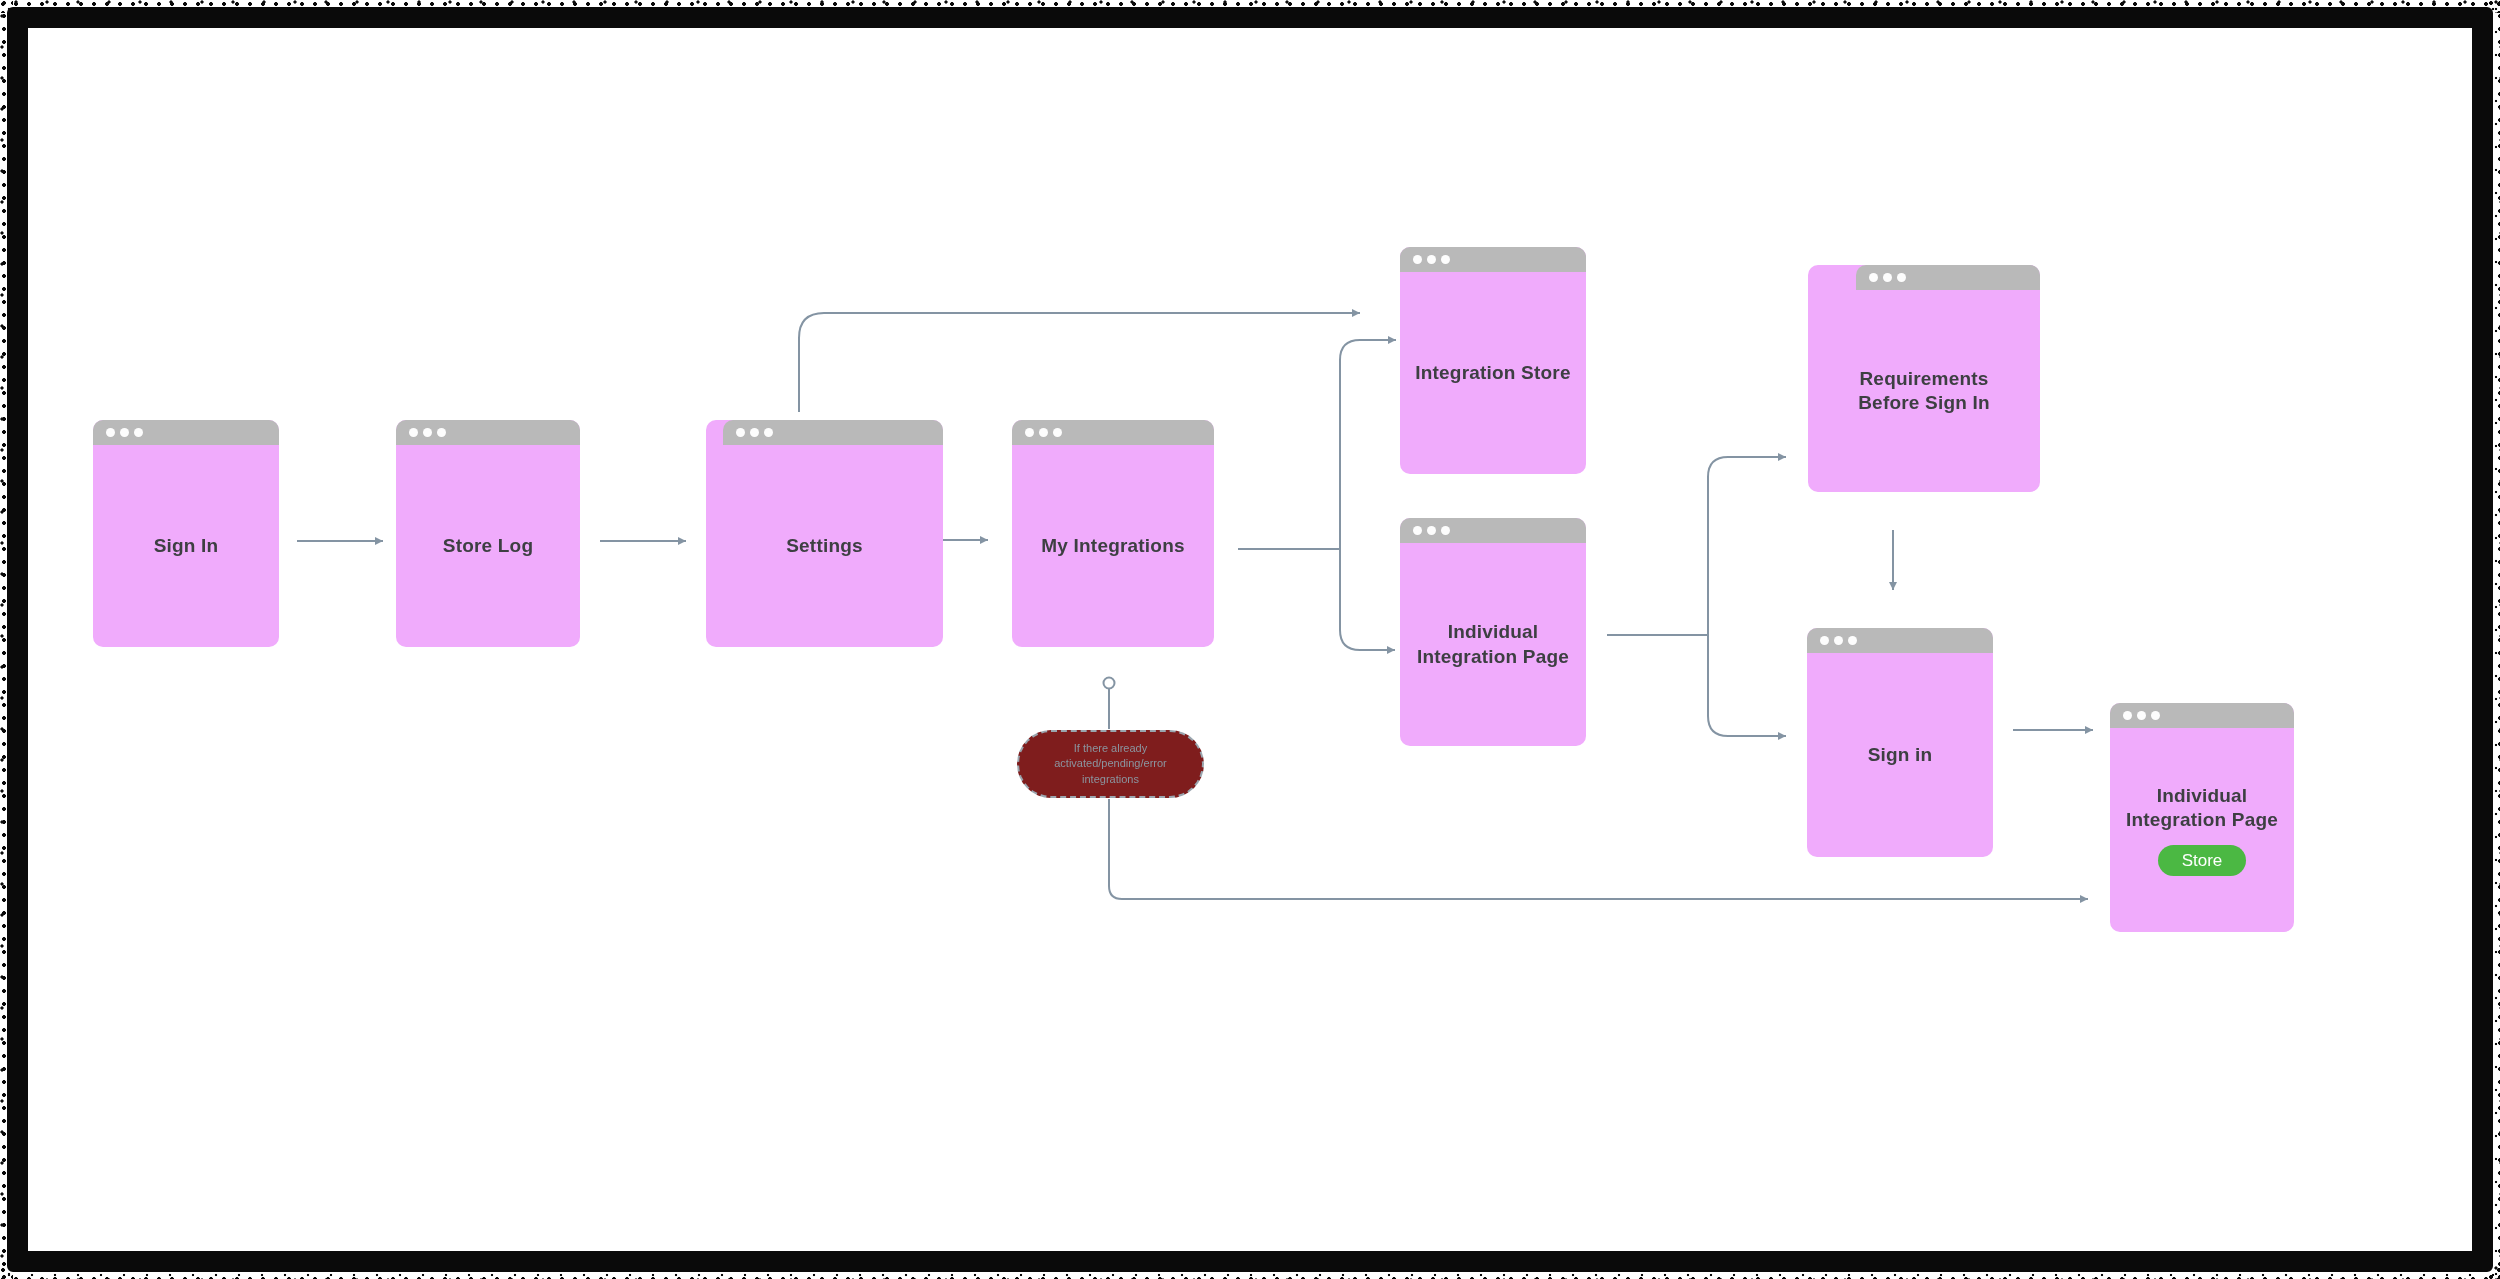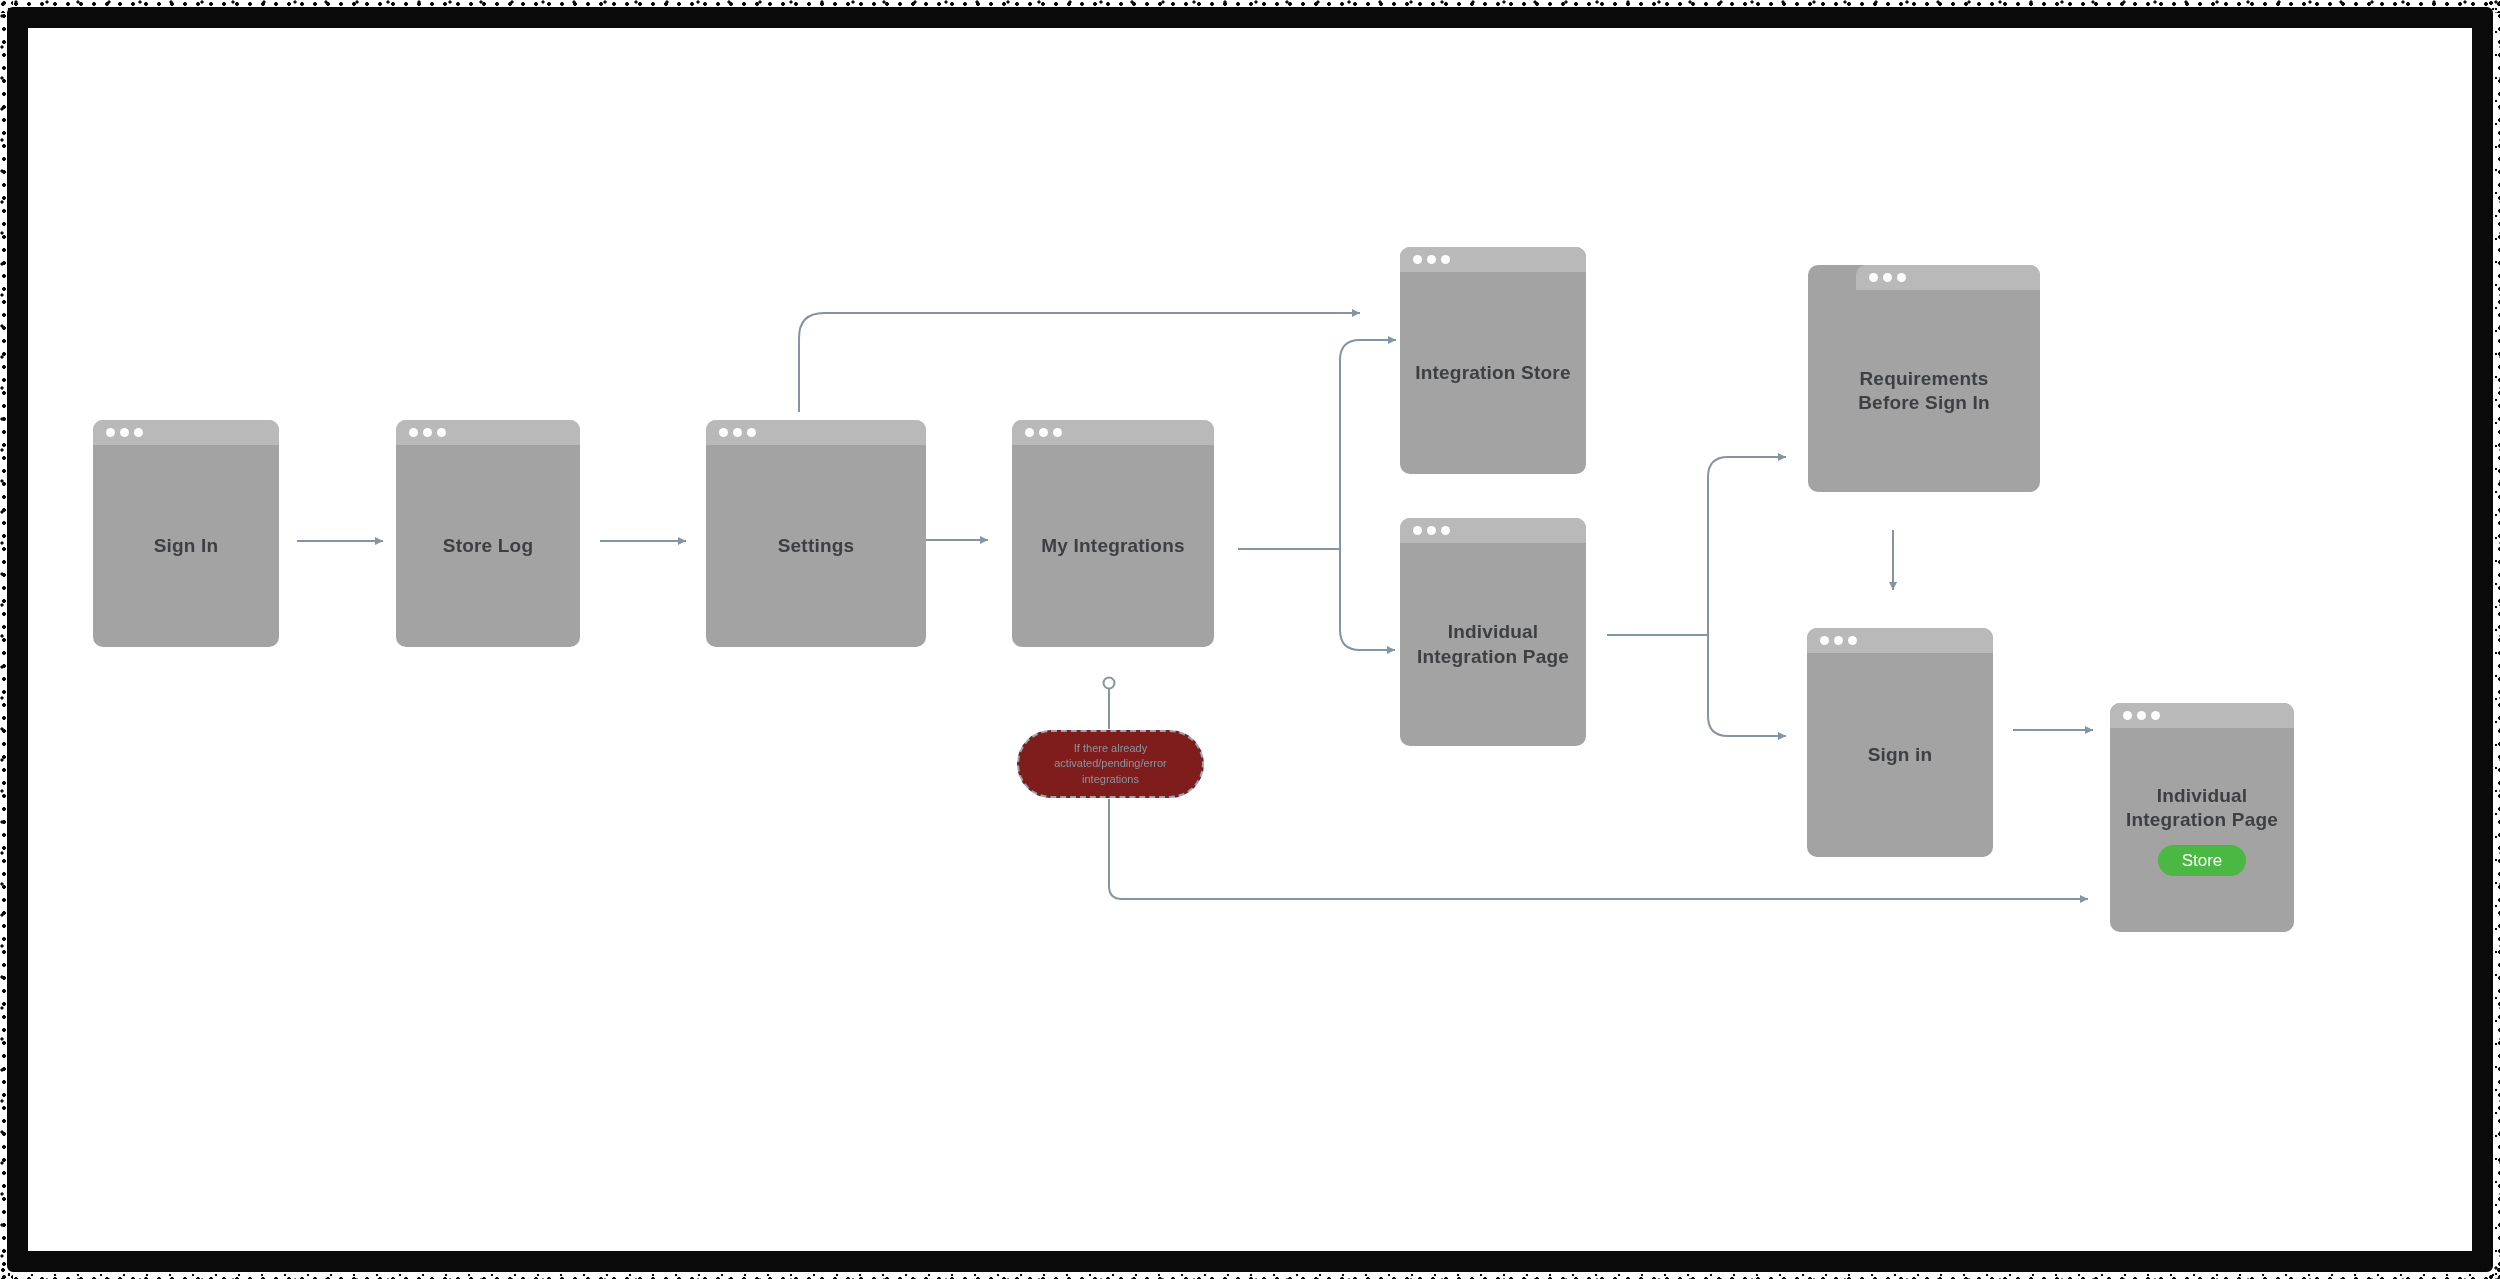--- a/index.html
+++ b/index.html
@@ -19,21 +19,21 @@
   
   .wires {
     position: absolute;
     left: 0; top: 0;
     z-index: 1;
   }
 
   
   .node {
     position: absolute;
-    background: #a3a3a3;
+    background: #f0abfc;
     border-radius: 10px;
     z-index: 2;
   }
   .node-header {
     height: 25px;
     background: #b9b9b9;
     border-radius: 10px 10px 0 0;
     display: flex;
     align-items: center;
     padding-left: 13px;
@@ -186,21 +186,21 @@
     <div class="node-header">
       <span class="dot"></span>
       <span class="dot"></span>
       <span class="dot"></span>
     </div>
     <div class="node-body">
       <div class="node-label">Store Log</div>
     </div>
   </div>
 
-  <div class="node" style="left:706px; top:420px; width:220px; height:227px;">
+  <div class="node" style="left:706px; top:420px; width:220px; height:227px;padding-left:17px;">
     <div class="node-header">
       <span class="dot"></span>
       <span class="dot"></span>
       <span class="dot"></span>
     </div>
     <div class="node-body">
       <div class="node-label">Settings</div>
     </div>
   </div>
 

